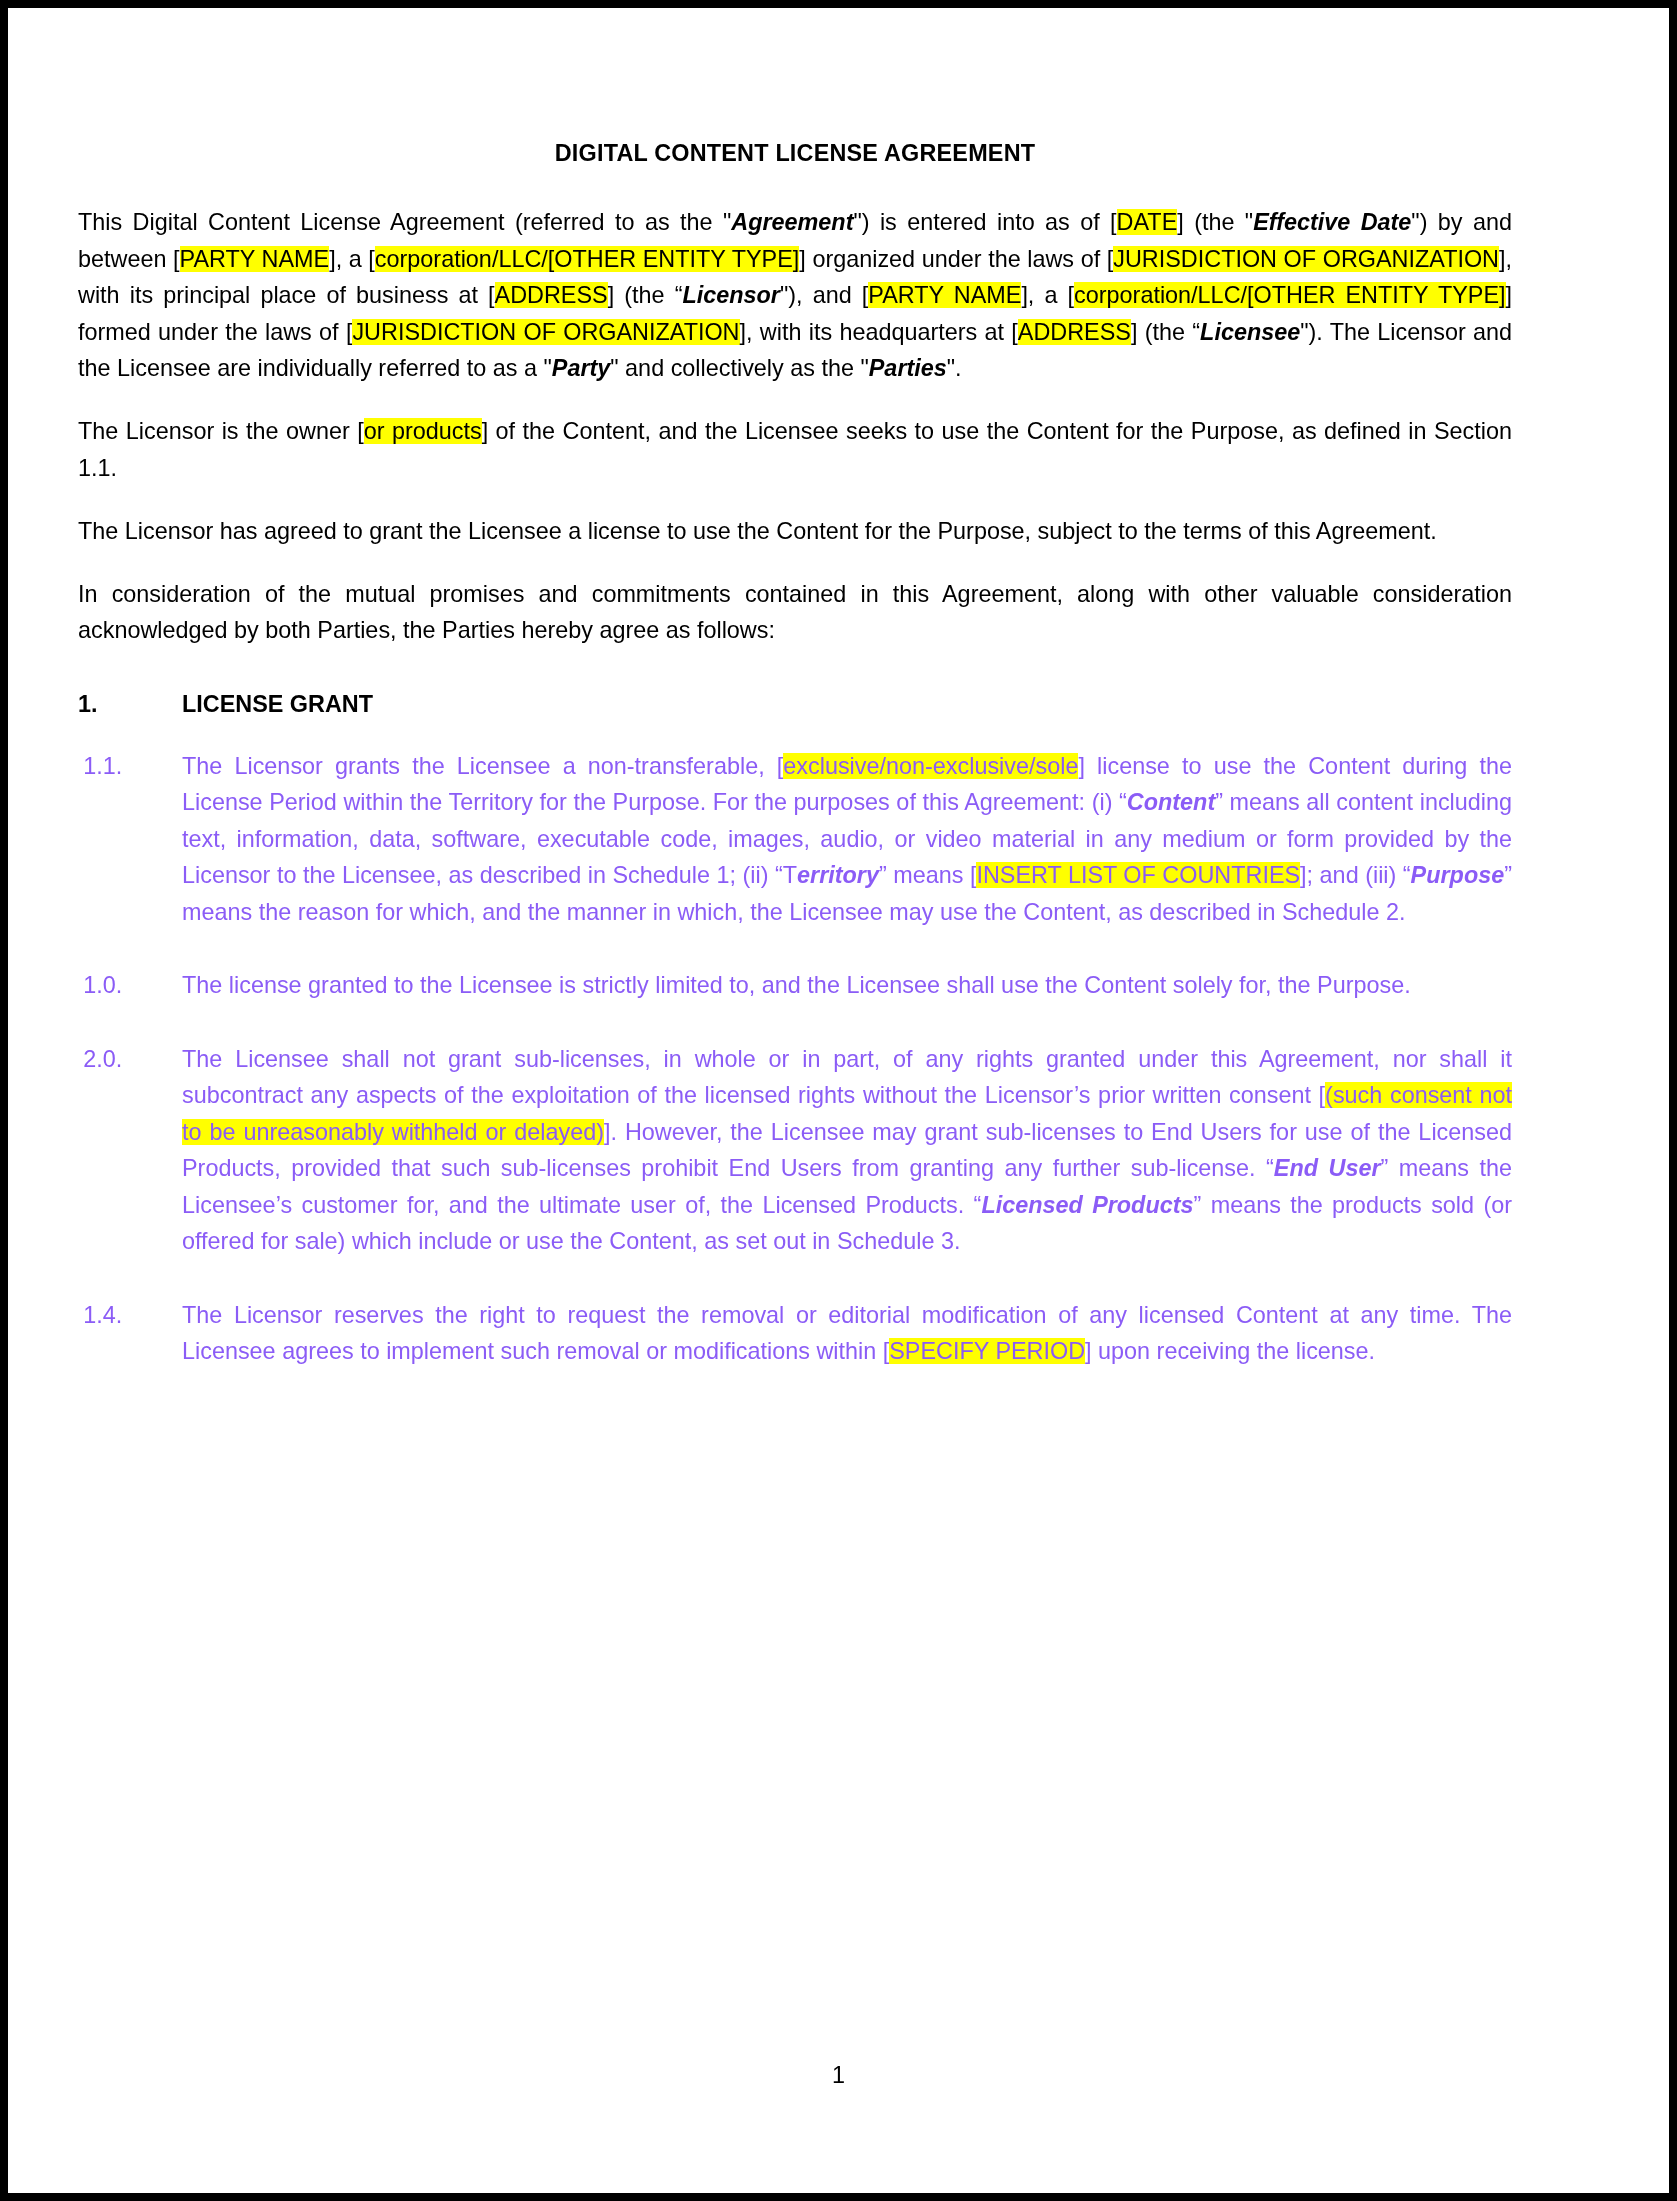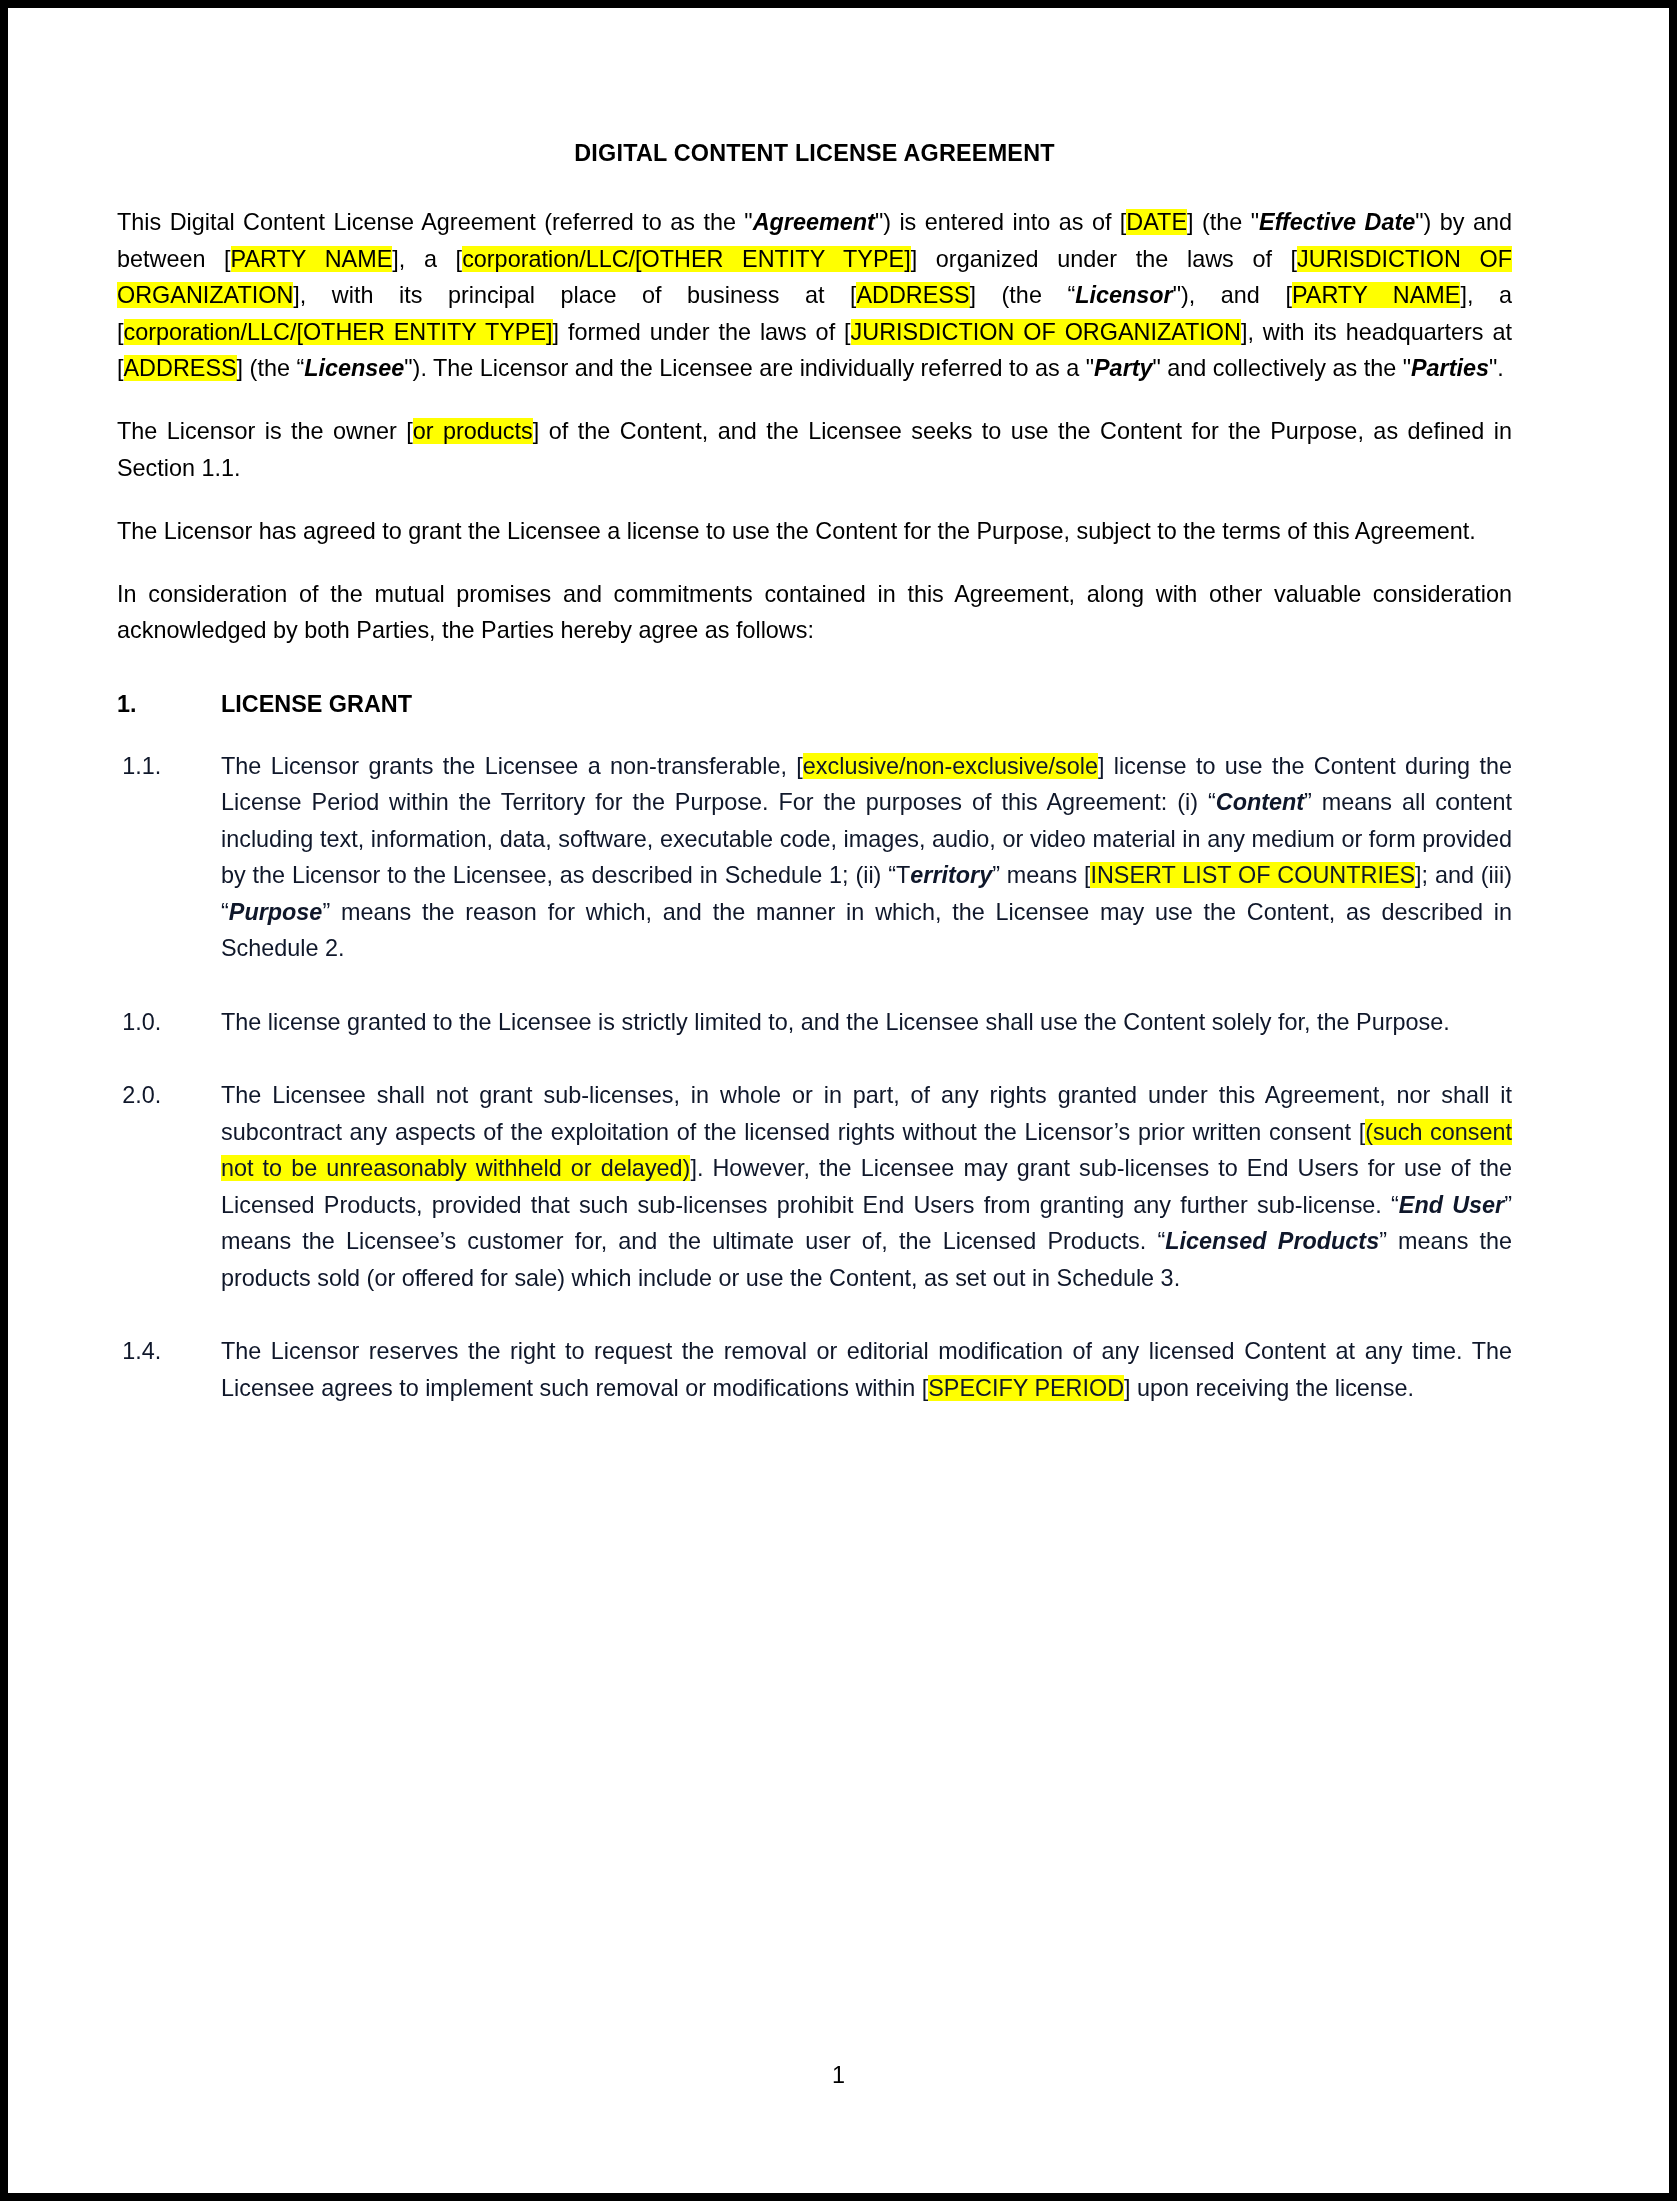--- a/index.html
+++ b/index.html
@@ -19,21 +19,21 @@
     border: 8.8px solid #000000;
     overflow: hidden;
   }
   .sheet {
     position: absolute;
     left: 0;
     top: 0;
     right: 0;
     bottom: 0;
     background: #ffffff;
-    padding: 132px 157px 53px 109px;
+    padding: 132px 157px 53px 70px;
     box-sizing: border-box;
   }
   .doc-title {
     text-align: center;
     font-weight: bold;
     font-size: 23.4px;
     letter-spacing: 0.2px;
     margin: 0 0 37px 0;
     color: #000;
   }
@@ -58,21 +58,21 @@
   }
   .section-head .num {
     width: 104px;
     flex: 0 0 104px;
   }
   .clause {
     display: flex;
     margin: 0 0 37px 0;
     font-size: 23.4px;
     line-height: 1.56;
-    color: #0f172a;
+    color: #8b5cf6;
   }
   .clause .num {
     width: 104px;
     flex: 0 0 104px;
     padding-left: 5.3px;
     box-sizing: border-box;
   }
   .clause .body {
     flex: 1 1 auto;
     text-align: justify;

